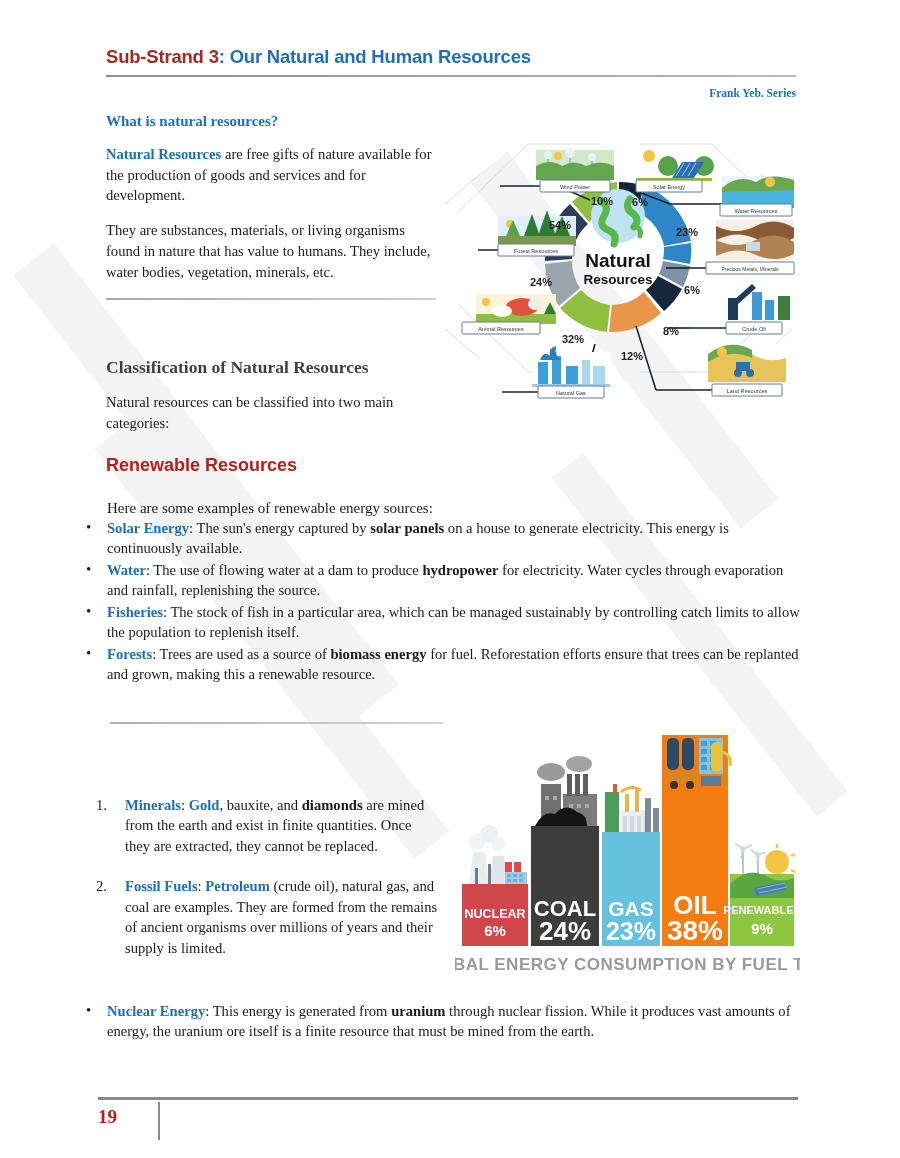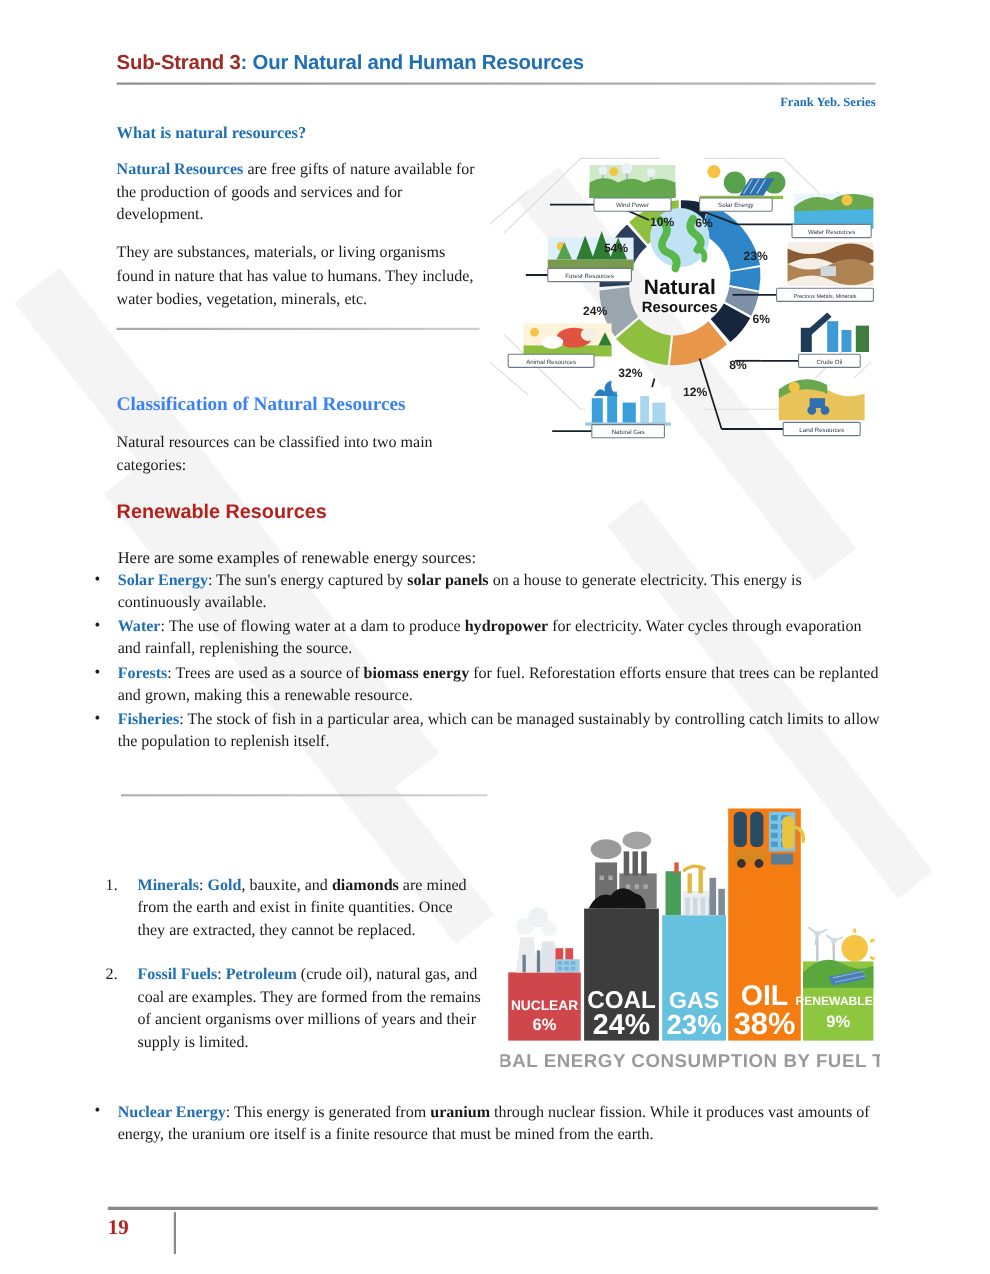--- a/index.html
+++ b/index.html
@@ -34,21 +34,21 @@
   .title { font-size:18.5px; font-weight:bold; font-family:"Liberation Sans", sans-serif; letter-spacing:-0.2px; white-space:nowrap;}
   .title .red { color:#9e2a24; }
   .title .blue { color:#1f6fb4; }
   .hr-head { margin-top:7px; height:2px; background:linear-gradient(to right,#8d8d8d,#b9b9b9); }
   .series-line { text-align:right; margin-top:6px; }
   .series { color:#1f6fb4; font-weight:bold; font-size:11.5px; font-family:"Liberation Serif", serif; }
 
   
   .lcol { position:absolute; left:106px; top:113px; width:330px; }
   .h-blue { color:#1f6fb4; font-weight:bold; font-size:15px; font-family:"Liberation Serif", serif; }
-  .h-red  { color:#3b82f6; font-weight:bold; font-size:17.5px; font-family:"Liberation Serif", serif; }
+  .h-red  { color:#404040; font-weight:bold; font-size:17.5px; font-family:"Liberation Serif", serif; }
   .h-red2 { color:#b5201c; font-weight:bold; font-size:18px; font-family:"Liberation Sans", sans-serif; }
   .body-p { font-size:14.6px; line-height:1.42; margin-top:14px; }
   .kw-blue { color:#1f6fb4; font-weight:bold; }
   .divider { height:2px; background:linear-gradient(to right,#a8a8a8,#cfcfcf); margin-top:16px; }
 
   
   .info1 { position:absolute; left:440px; top:104px; width:358px; height:305px; }
 
   
   .mid { position:absolute; left:106px; top:357px; width:340px; }
@@ -361,24 +361,24 @@
   <div class="full">
     <div class="intro-line">Here are some examples of renewable energy sources:</div>
     <ul class="bul">
       <li>
         <span class="kw-blue">Solar Energy</span><span>: The sun's energy captured by </span><b>solar panels</b><span> on a house to generate electricity. This energy is continuously available.</span>
       </li>
       <li>
         <span class="kw-blue">Water</span><span>: The use of flowing water at a dam to produce </span><b>hydropower</b><span> for electricity. Water cycles through evaporation and rainfall, replenishing the source.</span>
       </li>
       <li>
+        <span class="kw-blue">Fisheries</span><span>: The stock of fish in a particular area, which can be managed sustainably by controlling catch limits to allow the population to replenish itself.</span>
+      </li>
+      <li>
         <span class="kw-blue">Forests</span><span>: Trees are used as a source of </span><b>biomass energy</b><span> for fuel. Reforestation efforts ensure that trees can be replanted and grown, making this a renewable resource.</span>
-      </li>
-      <li>
-        <span class="kw-blue">Fisheries</span><span>: The stock of fish in a particular area, which can be managed sustainably by controlling catch limits to allow the population to replenish itself.</span>
       </li>
     </ul>
   </div>
 
   <div class="divider2"></div>
 
 
   <div class="nrlist">
     <ol class="num">
       <li>

